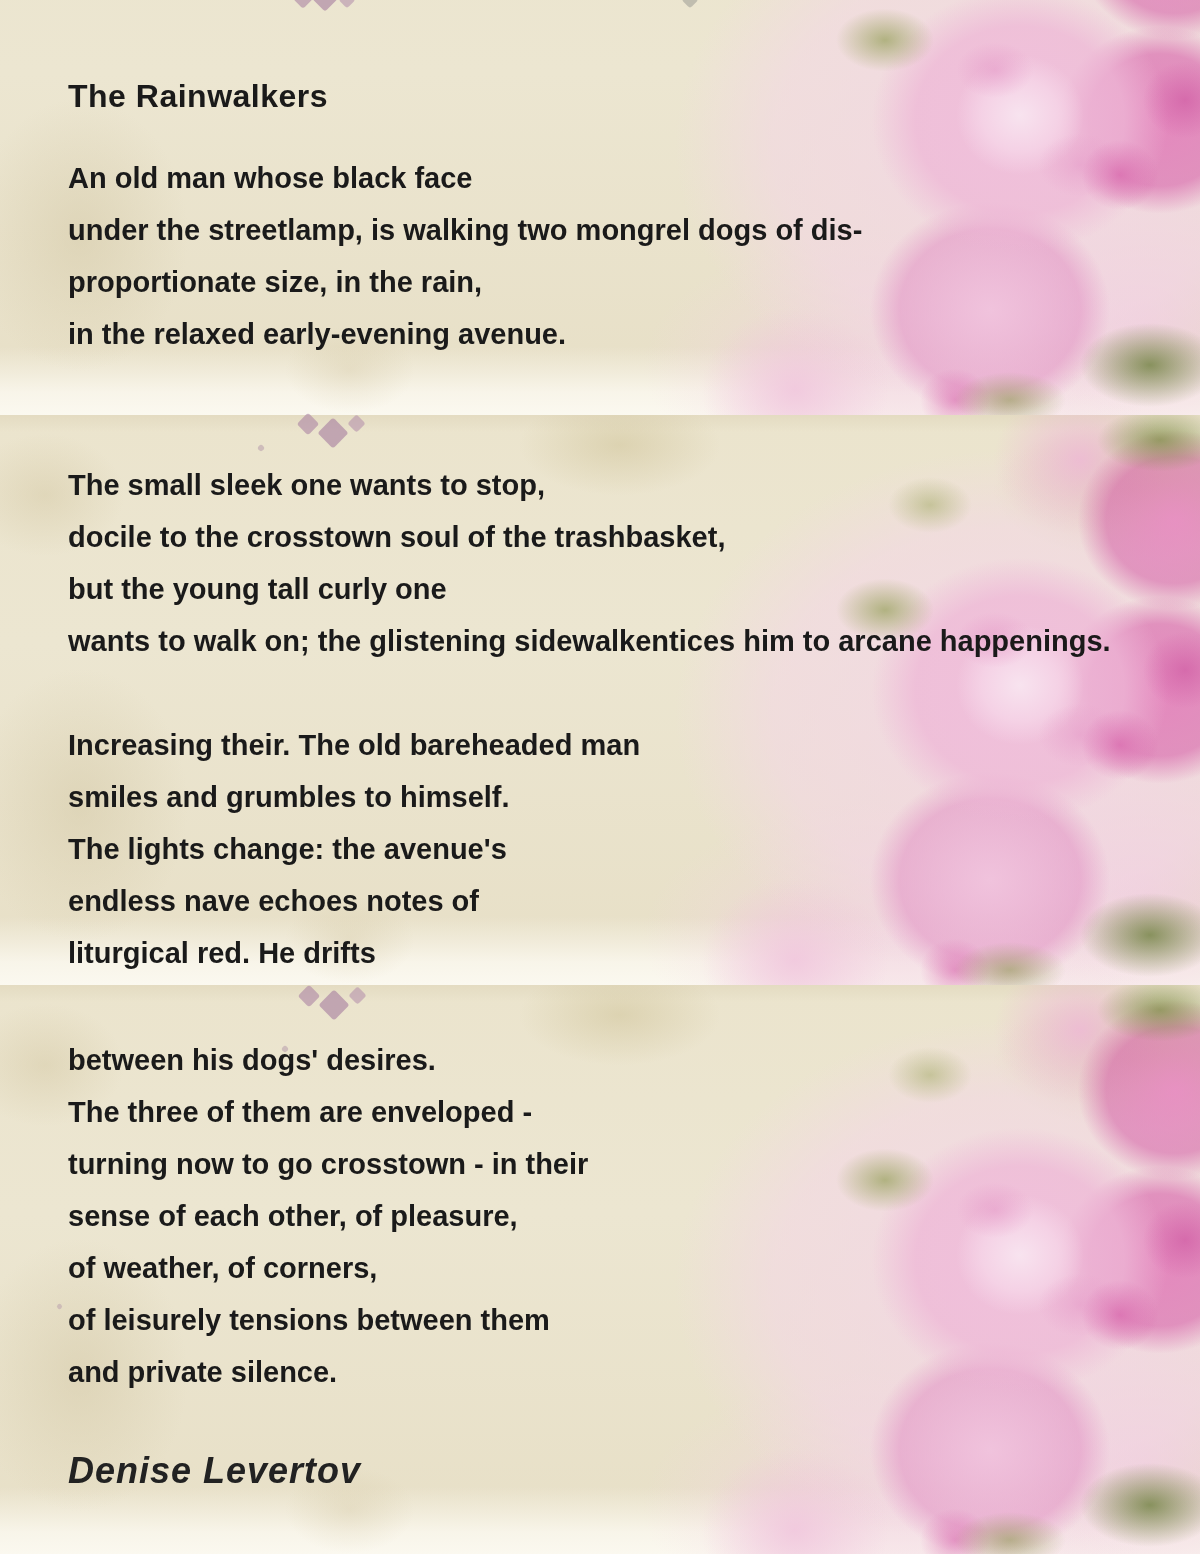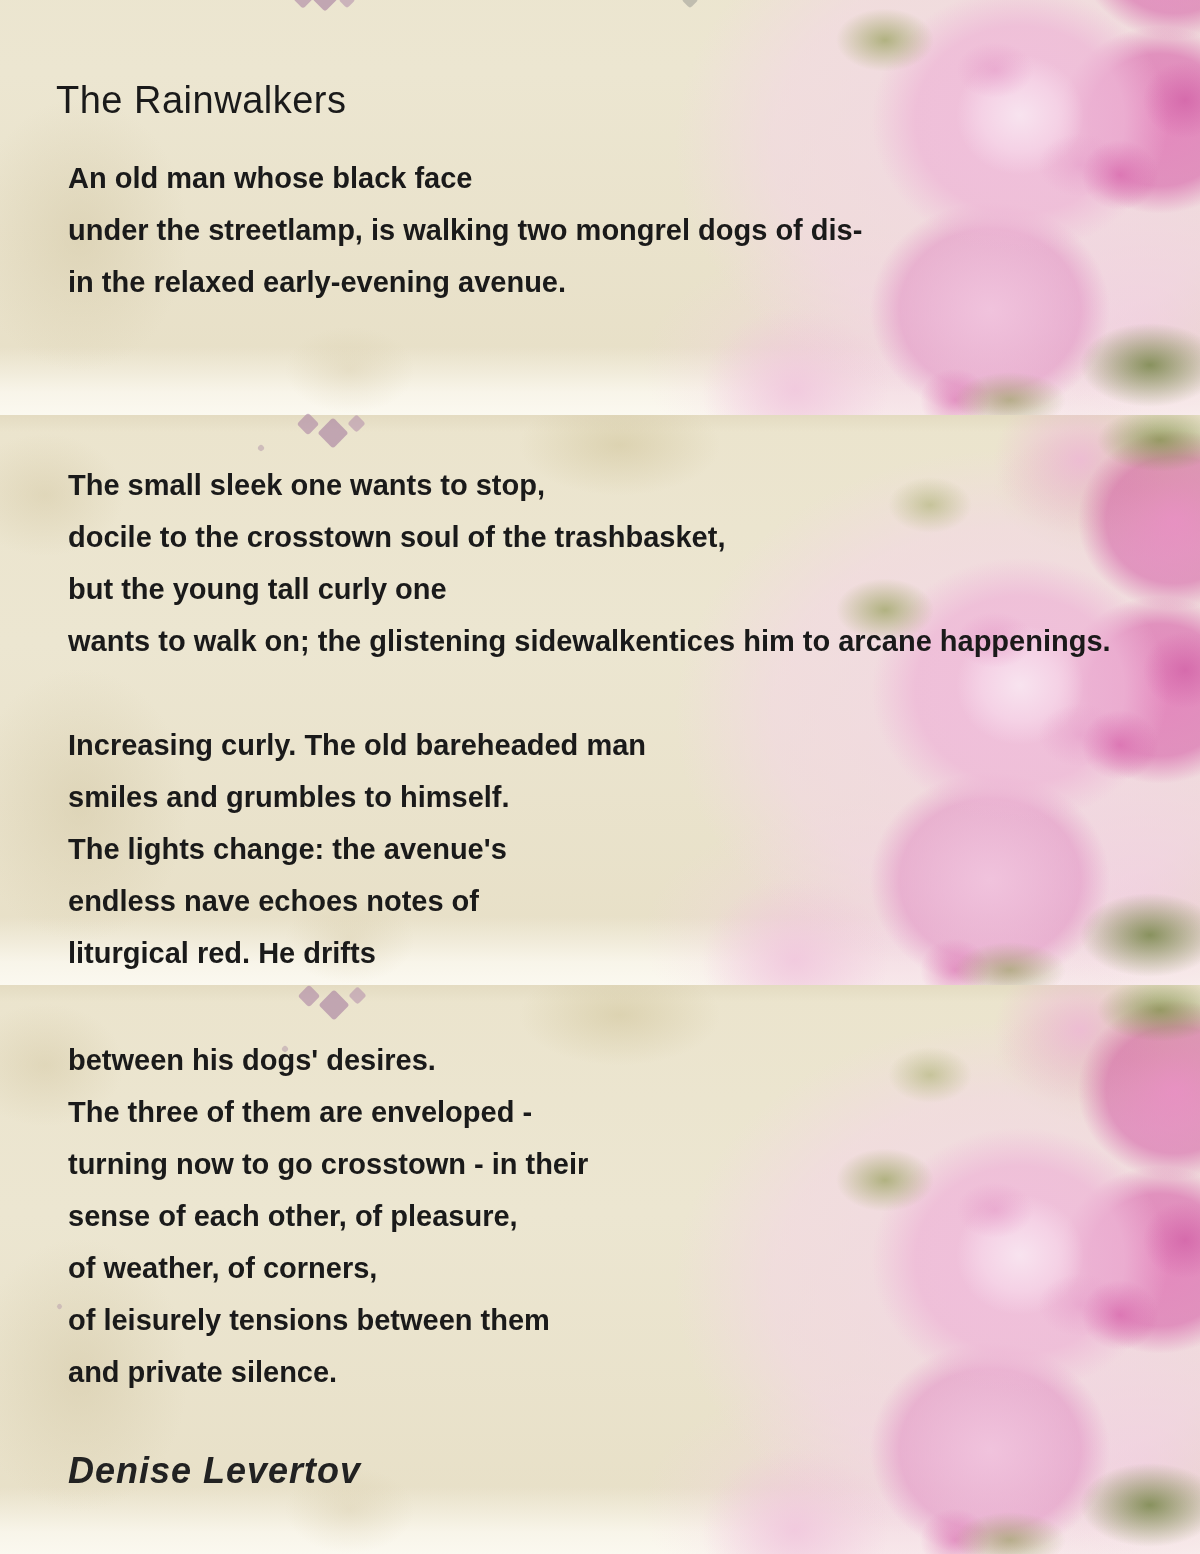--- a/index.html
+++ b/index.html
@@ -52,22 +52,22 @@
       radial-gradient(90px 60px at 350px 525px,  rgba(206,192,152,.3) 0%, rgba(206,192,152,0) 72%),
       
       linear-gradient(180deg, rgba(214,203,172,.35) 0%, rgba(214,203,172,0) 3%,
                       rgba(236,228,205,0) 88%, rgba(250,247,237,.9) 96%, rgba(252,250,242,.95) 100%),
       linear-gradient(180deg, #ebe4cd 0%, #ece6d1 40%, #e7dfc6 100%);
   }
   .tile-a{top:-155px;} .tile-b{top:415px;} .tile-c{top:985px;}
   .splotch{position:absolute;transform:rotate(45deg);border-radius:3px;}
   
   .title{
-    position:absolute;left:56px;top:53px;
-    font-size:38px;font-weight:400;line-height:44px;
+    position:absolute;left:68px;top:53px;
+    font-size:32px;font-weight:700;line-height:44px;
     color:var(--ink);letter-spacing:.5px;white-space:nowrap;
   }
   .stanza{position:absolute;left:68px;}
   .s1{top:152px;} .s2{top:459px;} .s3{top:719px;} .s4{top:1034px;}
   .line{
     font-size:29px;font-weight:700;line-height:52px;
     color:var(--ink);white-space:nowrap;
   }
   .author{
     position:absolute;left:68px;top:1450px;
@@ -100,32 +100,33 @@
     <div class="splotch" style="left:351px;top:989px;width:13px;height:13px;background:rgba(176,138,170,.55);"></div>
     <div class="splotch" style="left:282px;top:1046px;width:6px;height:6px;background:rgba(170,140,165,.45);"></div>
     <div class="splotch" style="left:57px;top:1304px;width:5px;height:5px;background:rgba(170,140,165,.4);"></div>
   </div>
 
   <h1 class="title">The Rainwalkers</h1>
 
   <div class="stanza s1">
     <div class="line">An old man whose black face</div>
     <div class="line">under the streetlamp, is walking two mongrel dogs of dis-</div>
+    <div class="line">proportionate size, in the rain,</div>
     <div class="line">in the relaxed early-evening avenue.</div>
   </div>
 
   <div class="stanza s2">
     <div class="line">The small sleek one wants to stop,</div>
     <div class="line">docile to the crosstown soul of the trashbasket,</div>
     <div class="line">but the young tall curly one</div>
     <div class="line">wants to walk on; the glistening sidewalkentices him to arcane happenings.</div>
   </div>
 
   <div class="stanza s3">
-    <div class="line">Increasing curly. The old bareheaded man</div>
+    <div class="line">Increasing their. The old bareheaded man</div>
     <div class="line">smiles and grumbles to himself.</div>
     <div class="line">The lights change: the avenue's</div>
     <div class="line">endless nave echoes notes of</div>
     <div class="line">liturgical red. He drifts</div>
   </div>
 
   <div class="stanza s4">
     <div class="line">between his dogs' desires.</div>
     <div class="line">The three of them are enveloped -</div>
     <div class="line">turning now to go crosstown - in their</div>

